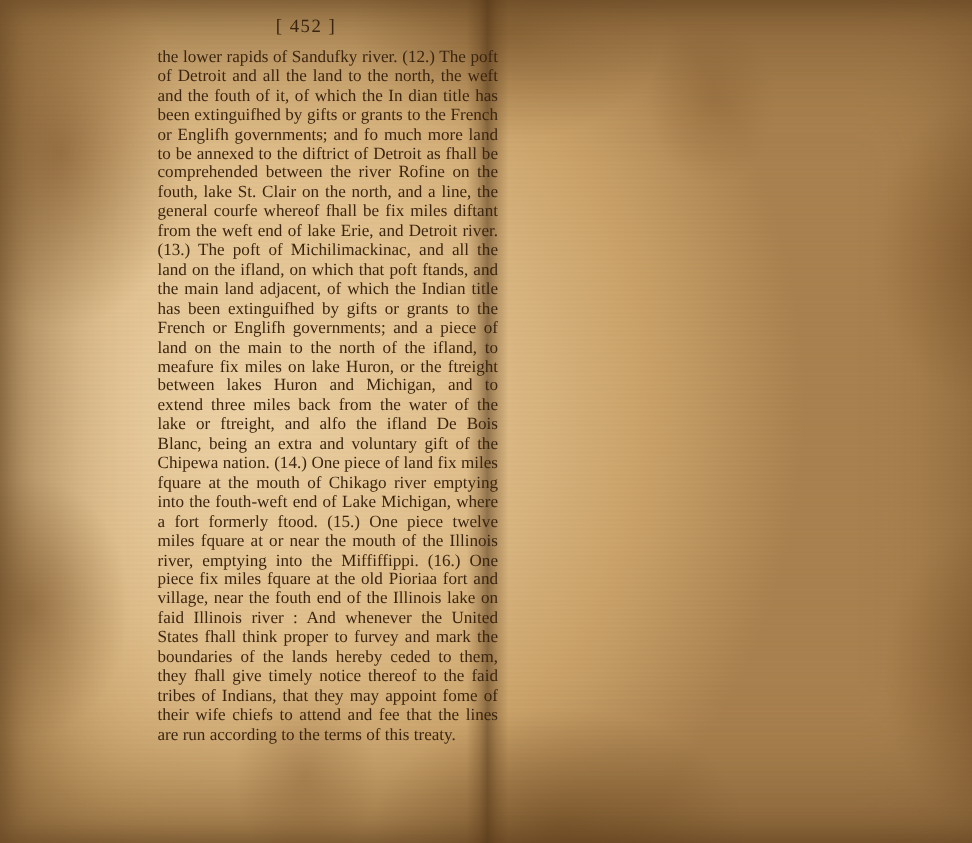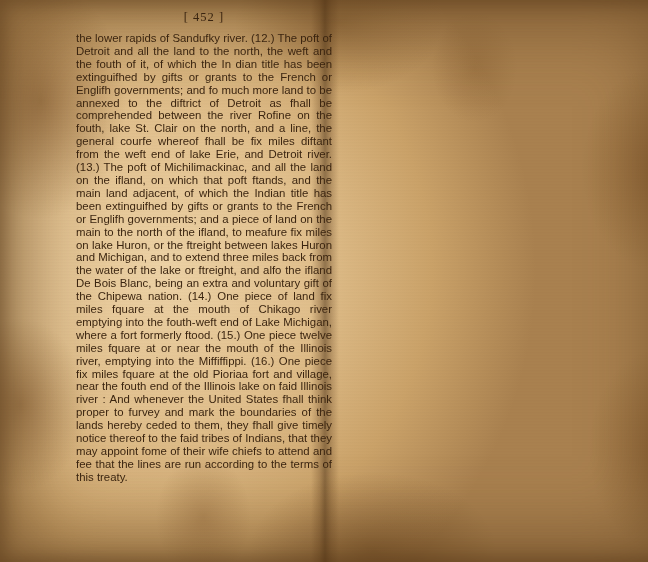--- a/index.html
+++ b/index.html
@@ -83,21 +83,22 @@
     font-family: "Liberation Serif", serif;
   }
 
   .body {
     font-size: 11.4px;
     line-height: 12.9px;
     color: #3b2510;
     text-align: justify;
     text-justify: inter-word;
     hyphens: manual;
-    font-family: Liberation Sans, sans-serif;
+    font-family: Liberation Serif, serif;
+    margin-left: 29px;
   }
   .body p {
     margin: 0;
     text-indent: 0;
   }
 
   
   .fibers {
     position: absolute;
     inset: 0;

